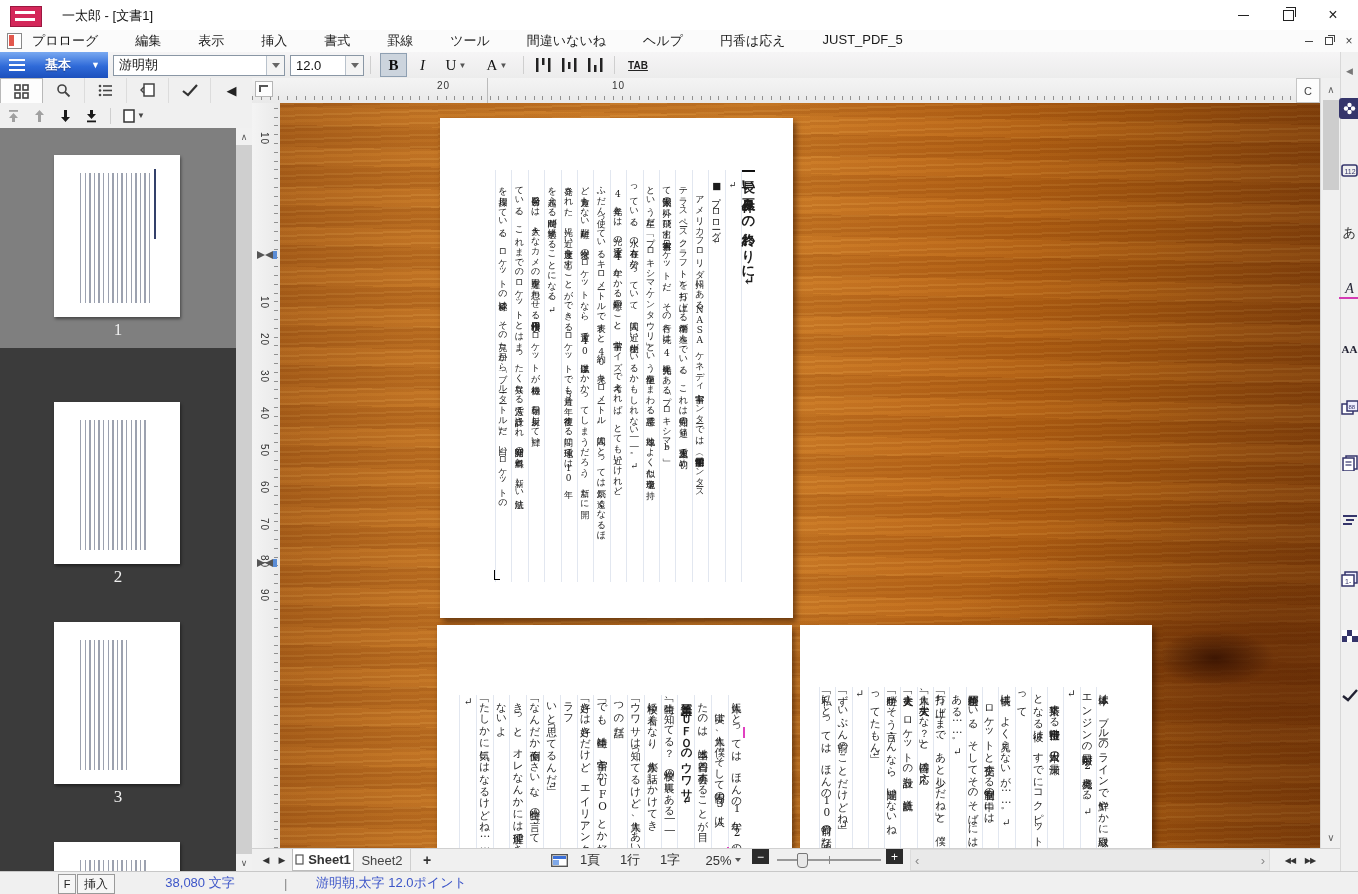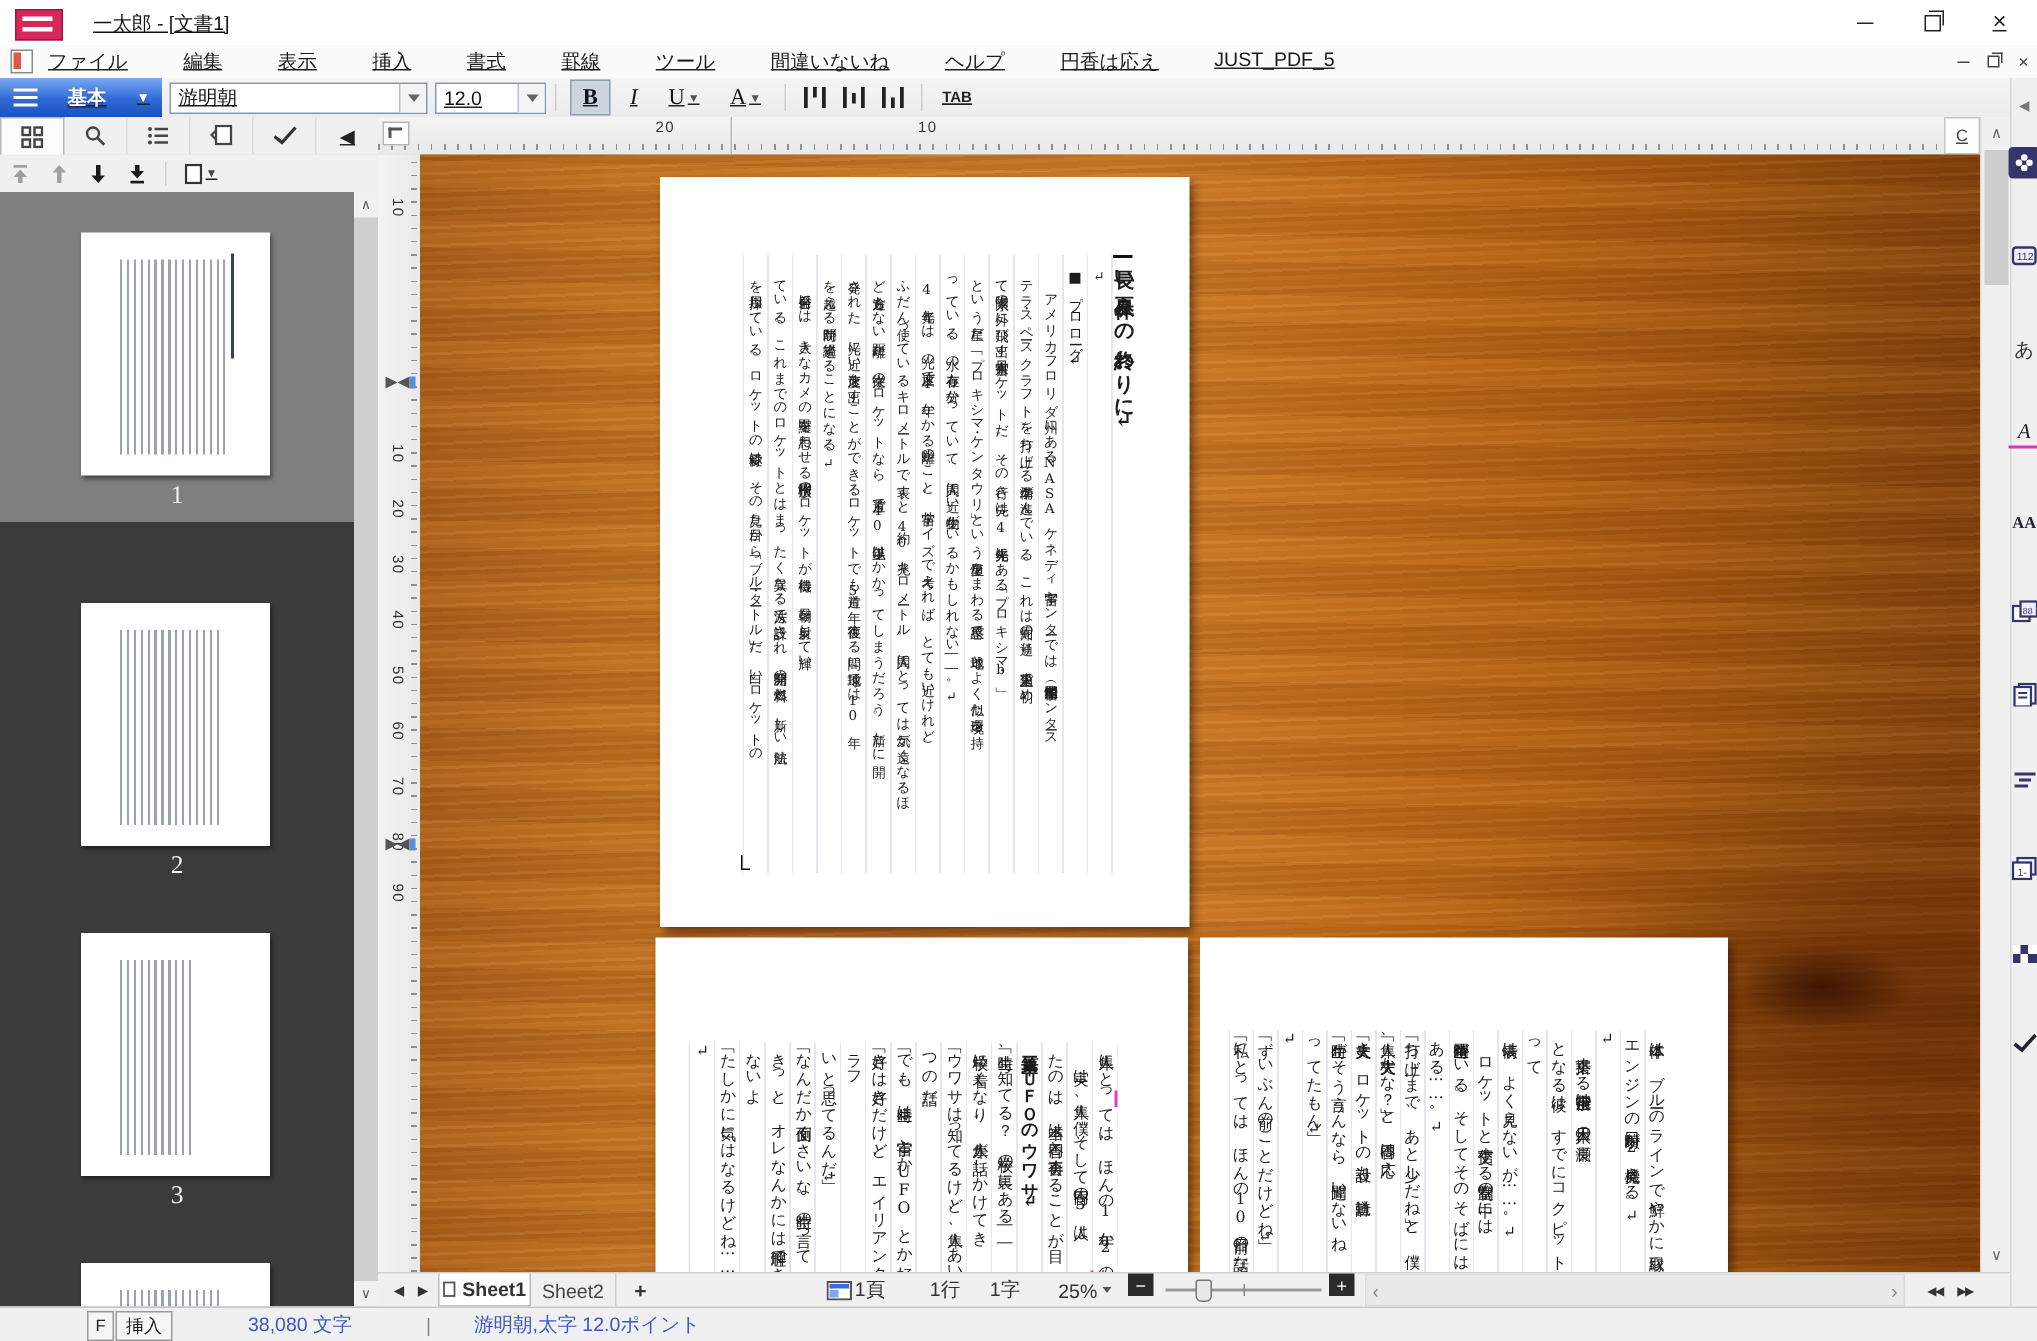--- a/index.html
+++ b/index.html
@@ -1,19 +1,19 @@
 <!DOCTYPE html>
 <html><head>
 <meta charset="utf-8">
 <style>
   html,body{margin:0;padding:0;background:#555;}
   #app{position:relative;width:1358px;height:894px;overflow:hidden;
        font-family:"Liberation Sans","DejaVu Sans",sans-serif;font-size:13px;color:#222;
        background:#f0f0f0;}
-  .abs{position:absolute;text-decoration:underline;}
+  .abs{position:absolute;}
 
   
   #titlebar{left:0;top:0;width:1358px;height:30px;background:#ffffff;}
   #app-icon{left:10px;top:6px;width:30px;height:19px;background:#d4285a;border:1px solid #9c1740;}
   #app-icon .bar{position:absolute;left:4px;height:3px;width:20px;background:#fff;}
   #app-icon .b1{top:4px;} #app-icon .b2{top:11px;}
   #title-text{left:62px;top:7px;font-size:13px;color:#111;}
   .wbtn{top:0;width:44px;height:30px;display:flex;align-items:center;justify-content:center;color:#222;}
   #btn-min{left:1221px;} #btn-max{left:1266px;} #btn-close{left:1311px;font-size:16px;}
   .minbar{width:11px;height:0;border-top:1.5px solid #222;}
@@ -139,21 +139,21 @@
   #pal-checker{top:573px;} #pal-check{top:633px;}
 
   
   #sheetbar{left:252px;top:848px;width:1088px;height:23px;background:#f0f0f0;border-top:1px solid #d0d0d0;}
   .sb{position:absolute;top:0;height:22px;display:flex;align-items:center;justify-content:center;color:#333;}
   #sb-back{left:6px;width:16px;font-size:9px;} #sb-fwd{left:22px;width:16px;font-size:9px;}
   #sheet-tab1{left:40px;width:62px;background:#fff;border:1px solid #bcbcbc;border-top:none;box-sizing:border-box;font-weight:bold;gap:4px;}
   #sheet-tab2{left:102px;width:56px;border-right:1px solid #cfcfcf;color:#444;}
   #sb-add{left:164px;width:22px;font-weight:bold;font-size:14px;}
   #sb-preview{left:296px;width:22px;}
-  #sb-page{left:306px;width:44px;} #sb-line{left:356px;width:44px;} #sb-char{left:396px;width:44px;}
+  #sb-page{left:316px;width:44px;} #sb-line{left:356px;width:44px;} #sb-char{left:396px;width:44px;}
   #sb-zoom{left:448px;width:46px;gap:3px;}
   #sb-zoom .dd{width:0;height:0;border-left:3.5px solid transparent;border-right:3.5px solid transparent;border-top:4px solid #555;}
   .zbtn{background:#2b2b2b;color:#fff;width:17px;height:15px;display:flex;align-items:center;justify-content:center;font-size:12px;line-height:1;}
   #sb-minus{left:500px;width:17px;} #sb-plus{left:634px;width:17px;}
   #sb-slider{left:522px;width:110px;}
   #slider-track{position:relative;width:104px;height:2px;background:#999;}
   #slider-mid{position:absolute;left:50%;top:-3px;width:1px;height:8px;background:#888;}
   #slider-thumb{position:absolute;left:20px;top:-6px;width:9px;height:13px;background:#e8e8e8;border:1px solid #777;border-radius:2px 2px 4px 4px;}
   #hscroll{left:658px;width:360px;background:#e9e9e9;border:1px solid #dcdcdc;box-sizing:border-box;justify-content:space-between;padding:0 4px;color:#888;}
   #sb-first{left:1028px;width:20px;font-size:8px;letter-spacing:-1px;} 
@@ -185,21 +185,21 @@
       </div>
     <div id="btn-max" class="abs wbtn">
         <span class="restore"></span>
       </div>
     <div id="btn-close" class="abs wbtn">×</div>
   </div>
 
   <div id="menubar" class="abs">
     <div id="menu-doc-icon"></div>
     <div id="menu-items">
-        <span class="menu-item">ファイル</span>
+        <span class="menu-item">プロローグ</span>
         <span class="menu-item">編集</span>
         <span class="menu-item">表示</span>
         <span class="menu-item">挿入</span>
         <span class="menu-item">書式</span>
         <span class="menu-item">罫線</span>
         <span class="menu-item">ツール</span>
         <span class="menu-item">間違いないね</span>
         <span class="menu-item">ヘルプ</span>
         <span class="menu-item">円香は応え</span>
         <span class="menu-item">JUST_PDF_5</span>

